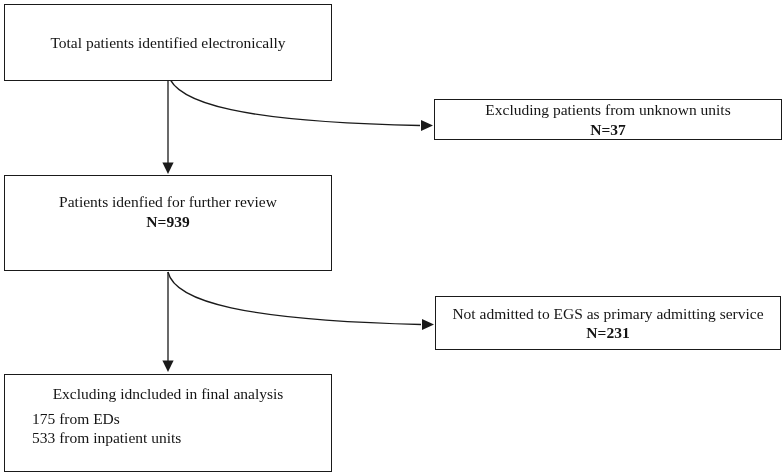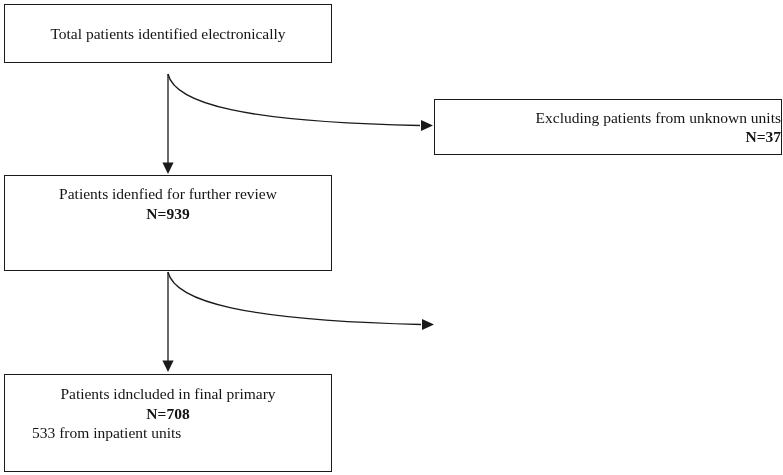--- a/index.html
+++ b/index.html
@@ -32,23 +32,23 @@
     font-size: 15.5px;
     line-height: 19.5px;
   }
   .box .center { text-align: center; }
   .box .bold   { font-weight: bold; }
   .flex-center {
     display: flex;
     flex-direction: column;
     justify-content: center;
   }
-  .box-total        { left: 4px;   top: 4px;   width: 328px; height: 59px; }
-  .box-excluded     { left: 434px; top: 99px;  width: 348px; height: 56px; align-items: flex-end; }
-  .box-review       { left: 4px;   top: 175px; width: 328px; height: 96px; padding-top: 8px; }
+  .box-total        { left: 4px;   top: 4px;   width: 328px; height: 77px; }
+  .box-excluded     { left: 434px; top: 99px;  width: 348px; height: 41px; }
+  .box-review       { left: 4px;   top: 175px; width: 328px; height: 96px; padding-top: 16px; }
   .box-not-admitted { left: 435px; top: 296px; width: 346px; height: 54px; }
   .box-final        { left: 4px;   top: 374px; width: 328px; height: 98px; padding-top: 9px; }
   .box-review .detail { text-align: left; padding-left: 44px; }
   .box-final  .detail { text-align: left; padding-left: 27px; }
   .box-final  .detail-first { margin-top: 5px; }
 </style>
 </head>
 <body>
 
 <div class="canvas">
@@ -83,20 +83,24 @@
   <div class="box box-excluded flex-center">
     <div class="center">Excluding patients from unknown units</div>
     <div class="center bold">N=37</div>
   </div>
 
   <div class="box box-review">
     <div class="center">Patients idenfied for further review</div>
     <div class="center bold">N=939</div>
   </div>
 
+  <div class="box box-not-admitted flex-center">
+    <div class="center">Not admitted to EGS as primary admitting service</div>
+    <div class="center bold">N=231</div>
+  </div>
 
   <div class="box box-final">
-    <div class="center">Patients idncluded in final primary</div>
-    <div class="center bold">N=708</div>
+    <div class="center">Excluding idncluded in final analysis</div>
+    <div class="detail detail-first">175 from EDs</div>
     <div class="detail">533 from inpatient units</div>
   </div>
 
 </div>
 
 </body></html>

